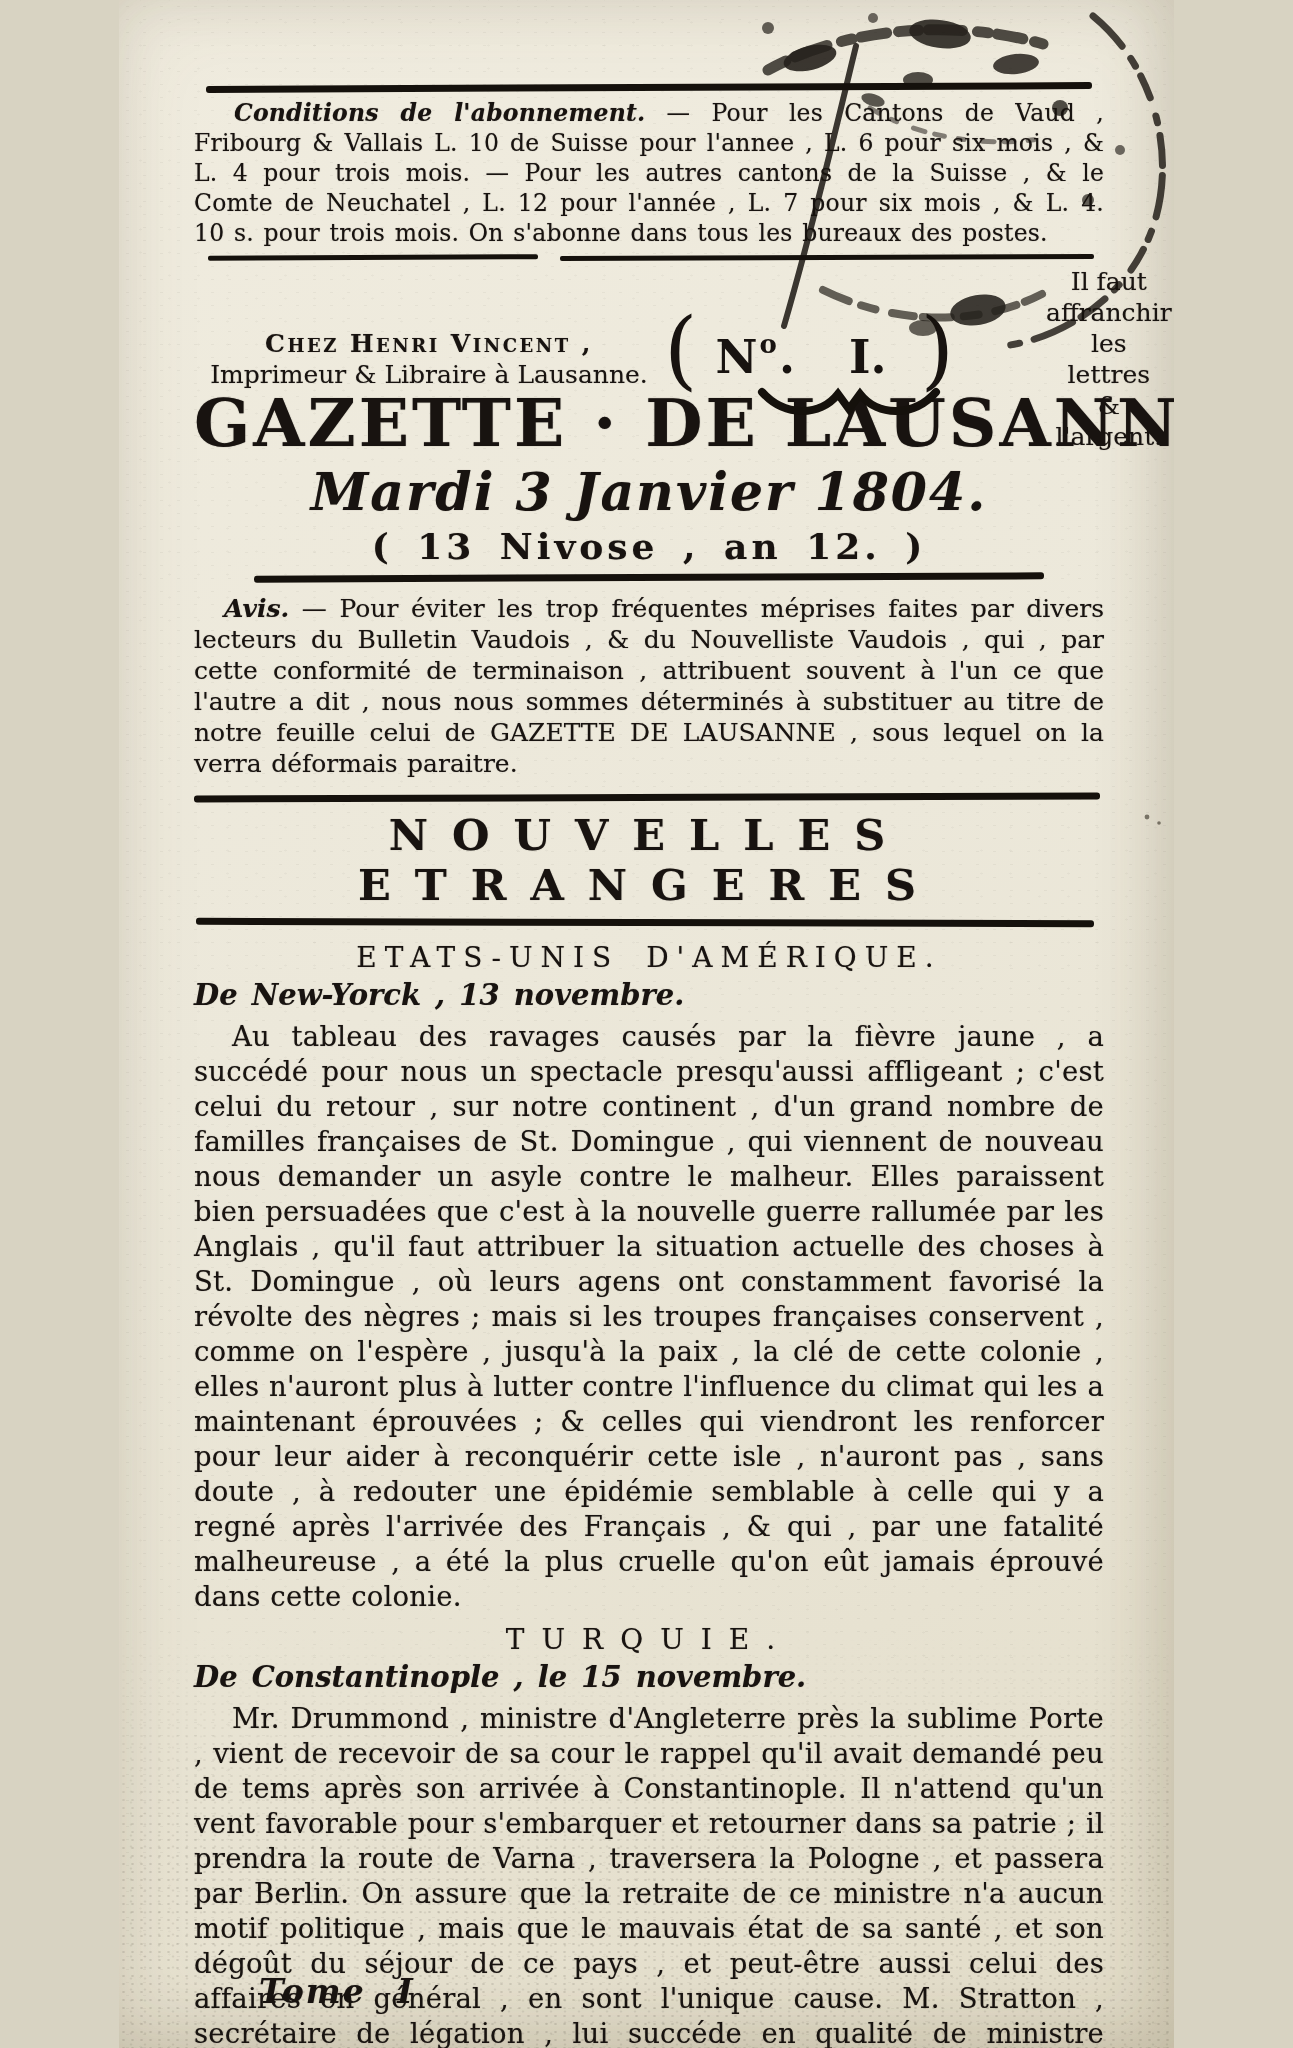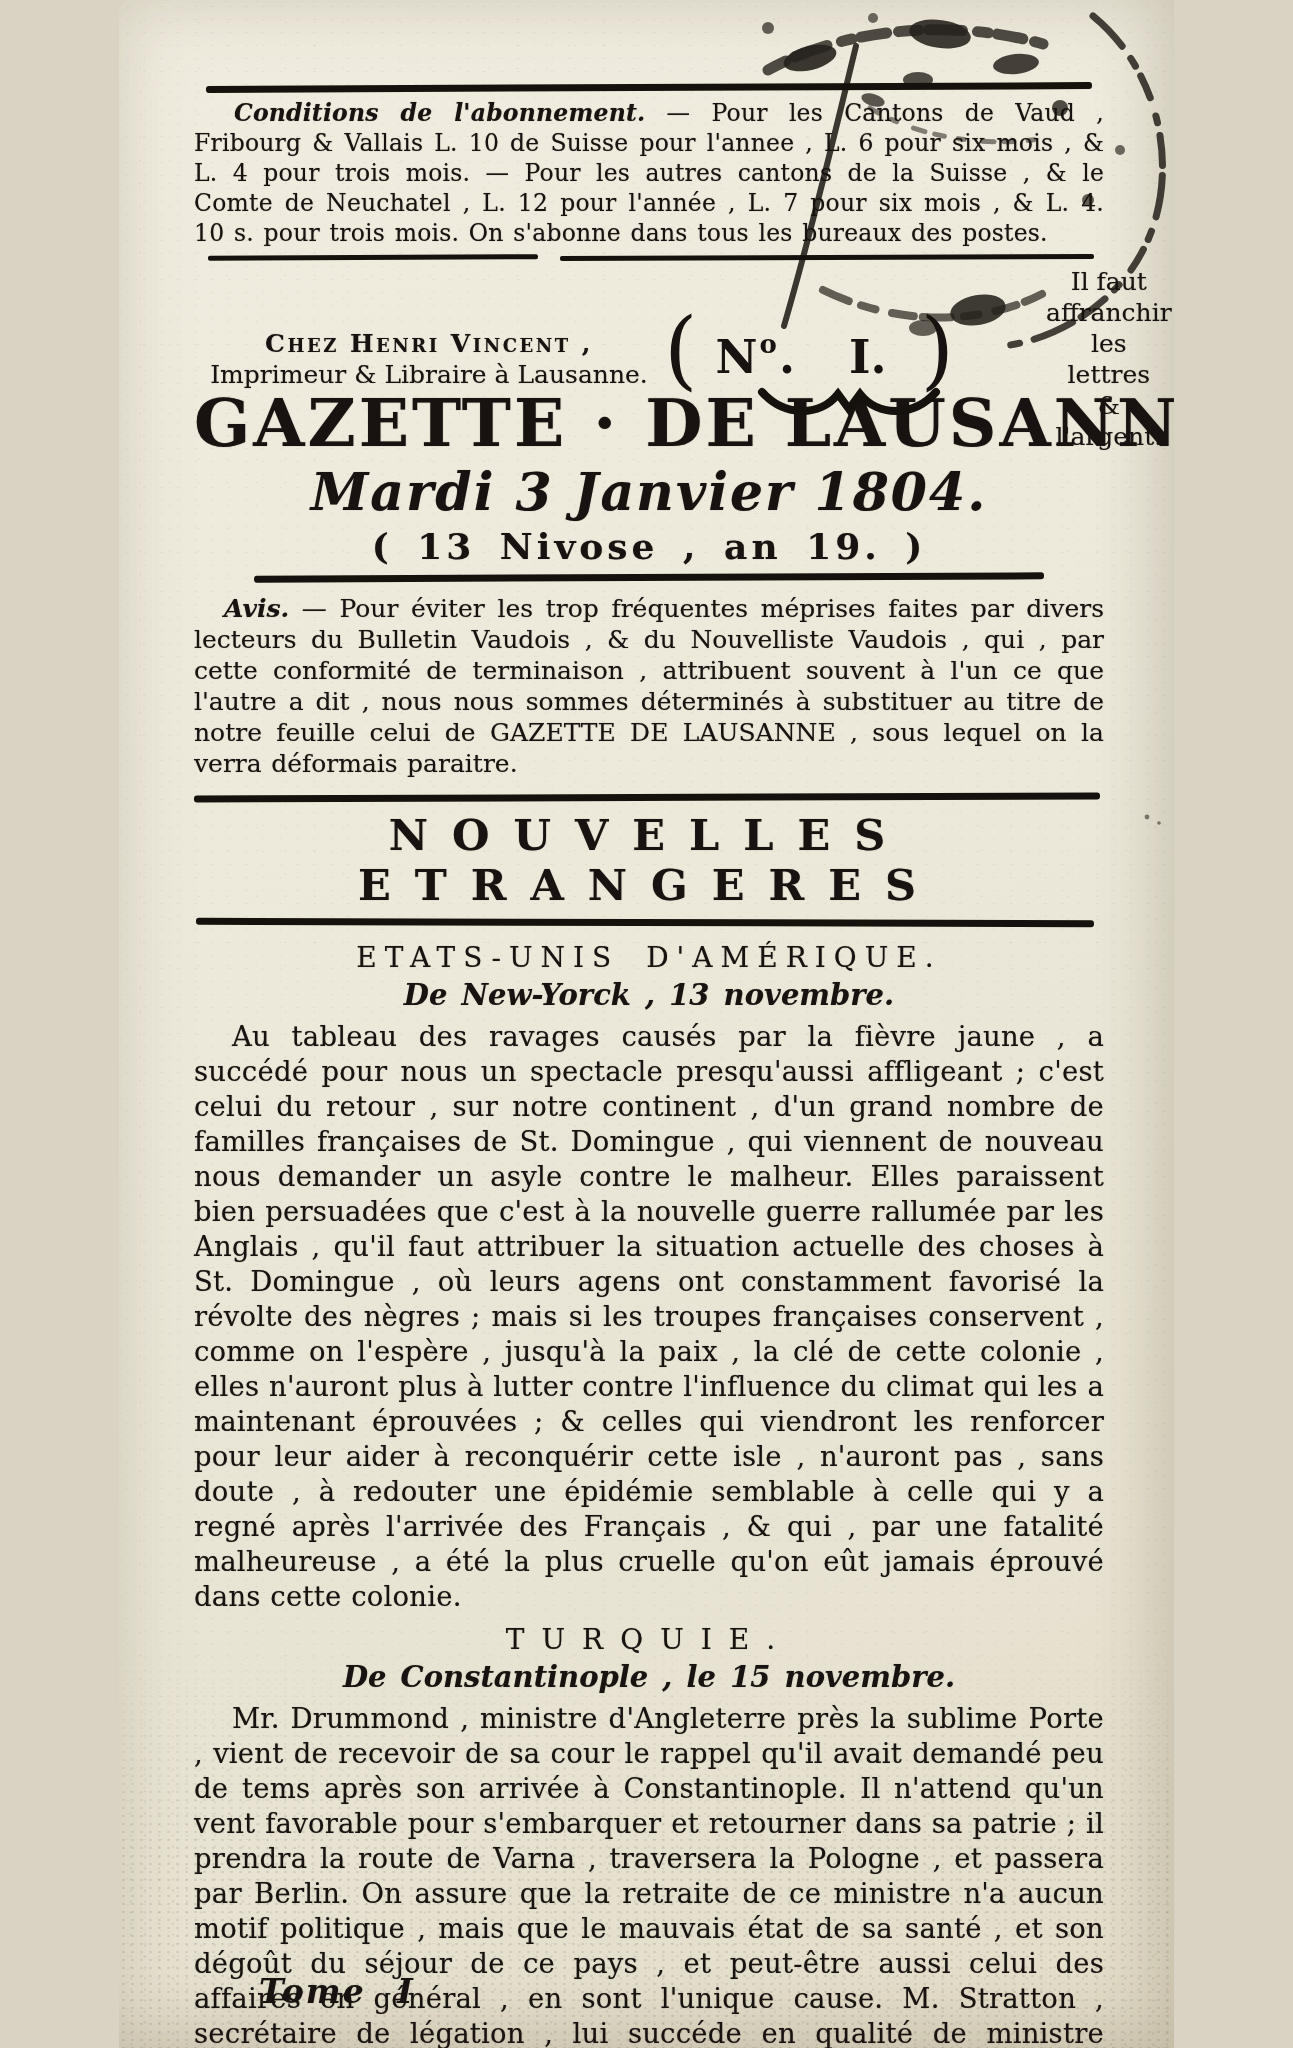--- a/index.html
+++ b/index.html
@@ -100,21 +100,21 @@
   }
   .rule-full-b { height:7px; margin:9px 10px 0 2px; transform:rotate(0.15deg); }
 
   .country-head {
     text-align:center; font-size:28px; line-height:33px; font-weight:normal;
     letter-spacing:8px; word-spacing:10px; margin-top:15px;
     text-shadow:0 0 1px rgba(24,19,14,.4);
   }
   .country-head.turquie { letter-spacing:17px; margin-top:9px; }
   .dateline {
-    text-align:center; font-size:29px; line-height:34px;
+    text-align:left; font-size:29px; line-height:34px;
     font-style:italic; font-weight:bold; margin-top:4px; word-spacing:4px;
     text-shadow:0 0 1px rgba(24,19,14,.35);
   }
   .body-par {
     margin-top:7px; font-size:27.5px; line-height:35px;
     text-align:justify; text-indent:38px;
     letter-spacing:.2px; word-spacing:.8px;
     text-shadow:0 0 1px rgba(24,19,14,.42);
   }
   .body-par.cont { margin-top:0; }
@@ -157,21 +157,21 @@
         </svg>
       </div>
       <div class="franchise">
         <div>Il faut affranchir les lettres</div>
         <div>&amp; l'argent.</div>
       </div>
     </div>
 
     <h1 class="title">GAZETTE · DE LAUSANNE.</h1>
     <div class="date-line">Mardi 3 Janvier 1804.</div>
-    <div class="nivose">( 13 Nivose , an 19. )</div>
+    <div class="nivose">( 13 Nivose , an 12. )</div>
     <div class="rule rule-nivose"></div>
 
     <p class="avis"><span class="ital bold">Avis.</span><span> — Pour éviter les trop fréquentes méprises faites par divers lecteurs du Bulletin Vaudois , &amp; du Nouvelliste Vaudois , qui , par cette conformité de terminaison , attribuent souvent à l'un ce que l'autre a dit , nous nous sommes déterminés à substituer au titre de notre feuille celui de GAZETTE DE LAUSANNE , sous lequel on la verra déformais paraitre.</span></p>
 
     <div class="rule rule-full-a"></div>
     <h2 class="section-head">NOUVELLES ETRANGERES</h2>
     <div class="rule rule-full-b"></div>
 
     <h3 class="country-head">ETATS-UNIS D'AMÉRIQUE.</h3>
     <div class="dateline">De New-Yorck , 13 novembre.</div>

